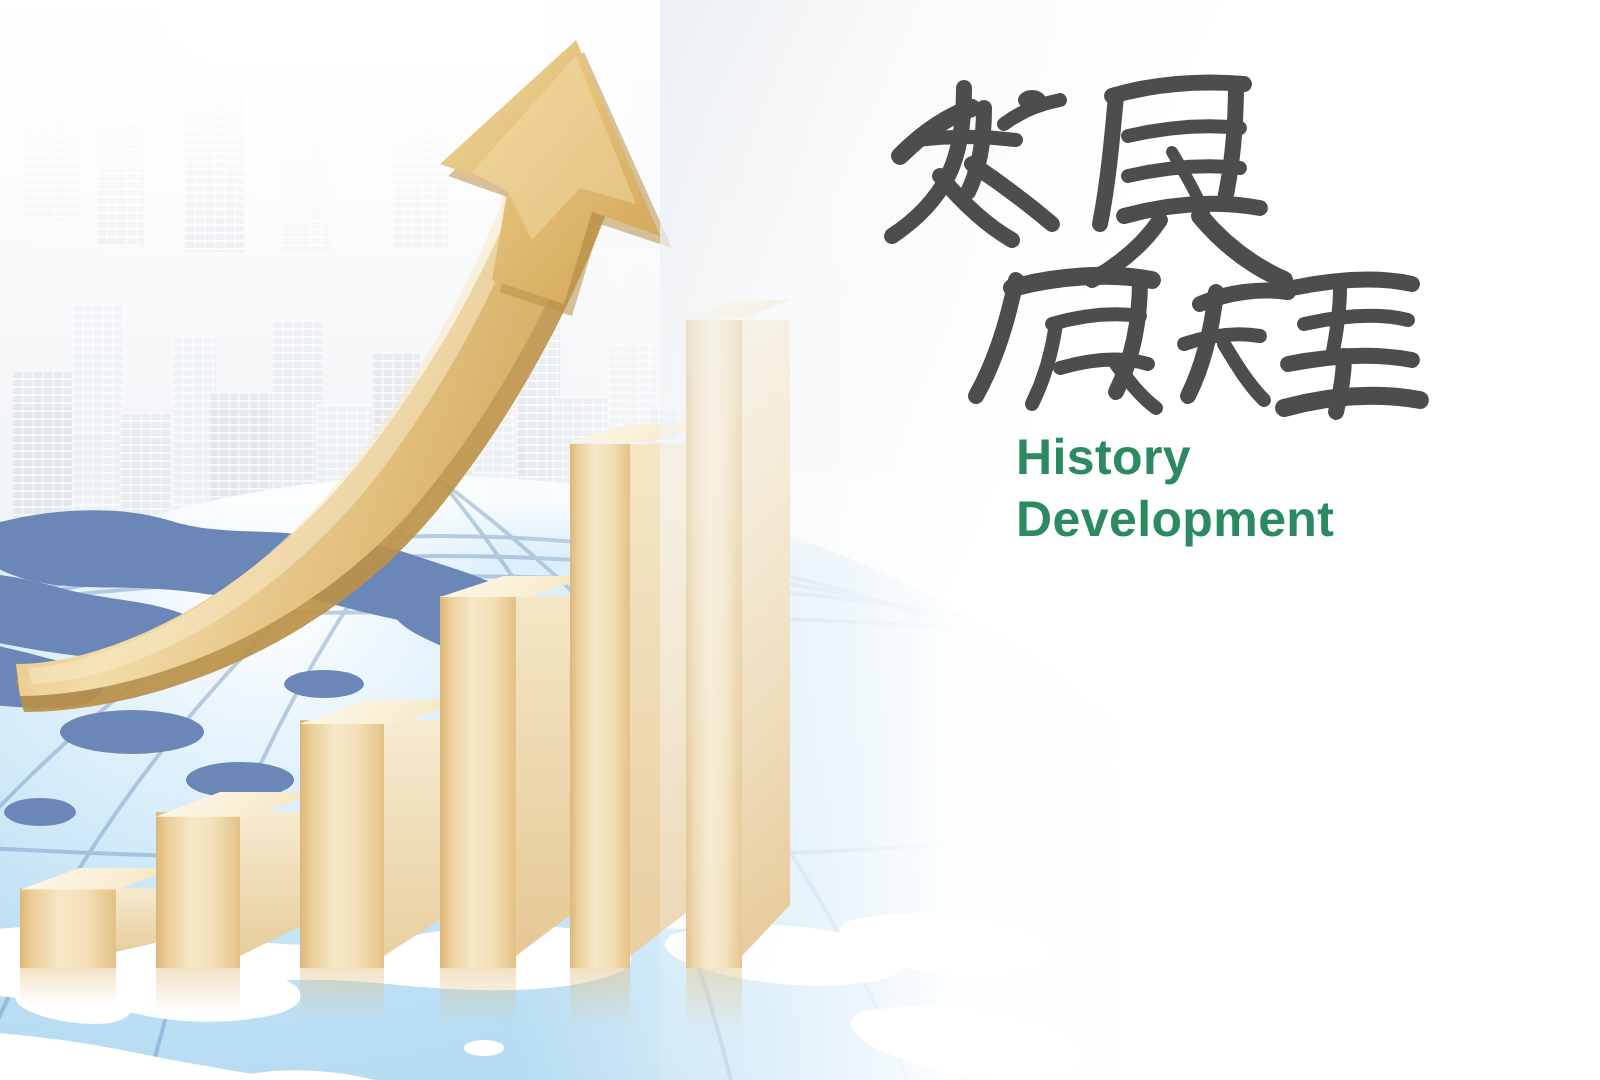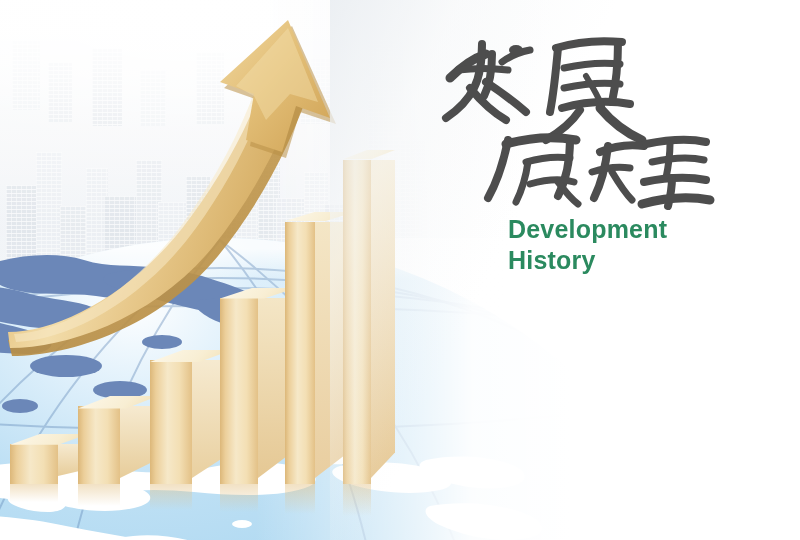--- a/index.html
+++ b/index.html
@@ -388,17 +388,17 @@
         <path d="M222 136 C240 132 258 130 274 134" stroke-width="7"></path>
         <path d="M240 118 C240 130 238 142 236 152" stroke-width="7"></path>
         <path d="M214 156 C234 152 256 150 276 154" stroke-width="8"></path>
         <path d="M242 152 C242 162 240 172 238 180" stroke-width="8"></path>
         <path d="M212 178 C234 172 258 170 280 174" stroke-width="9"></path>
       </g>
     </svg>
   </div>
 
   <div class="title-en">
+    <div>History</div>
     <div>Development</div>
-    <div>History</div>
   </div>
 
 </div>
 
 </body></html>

